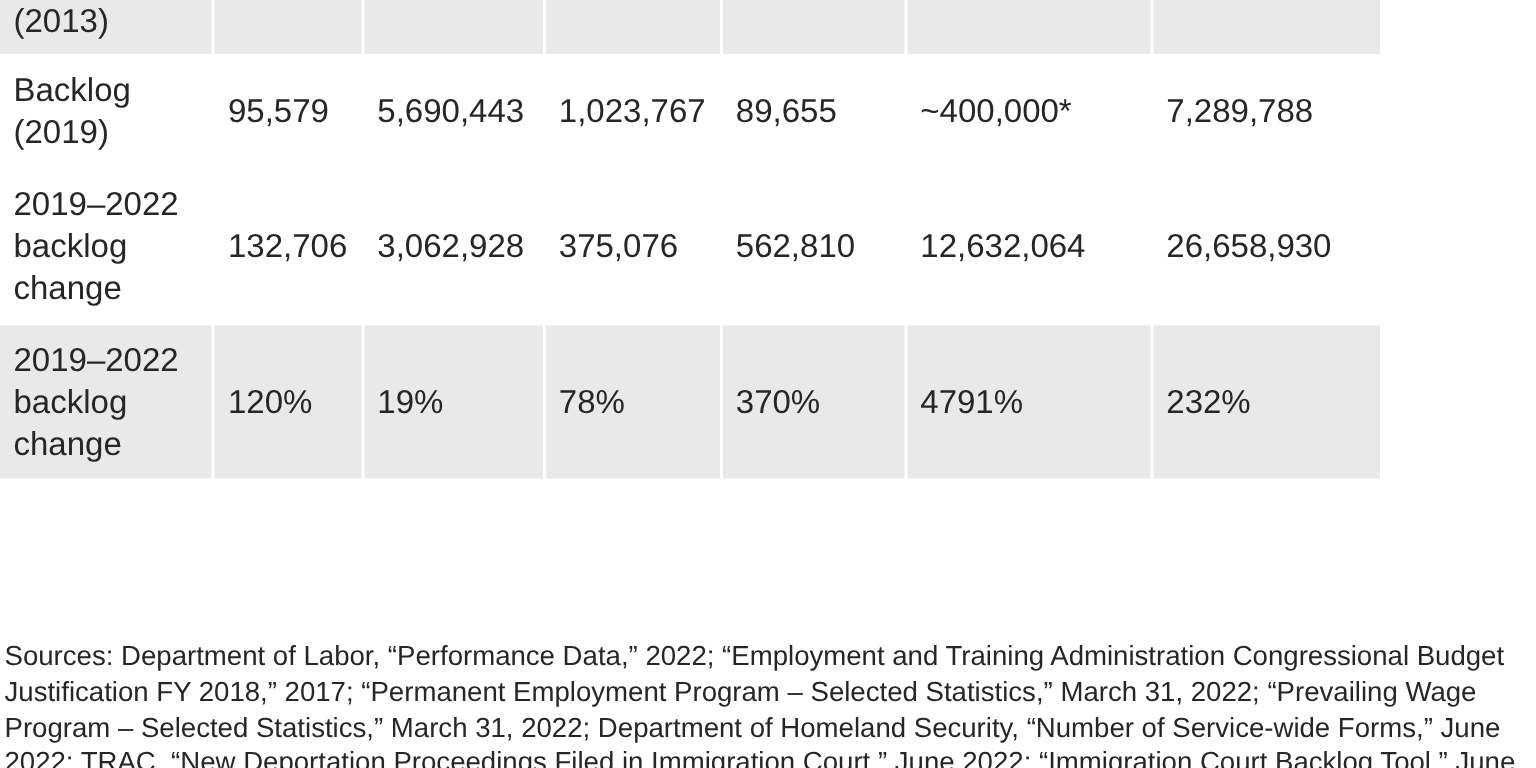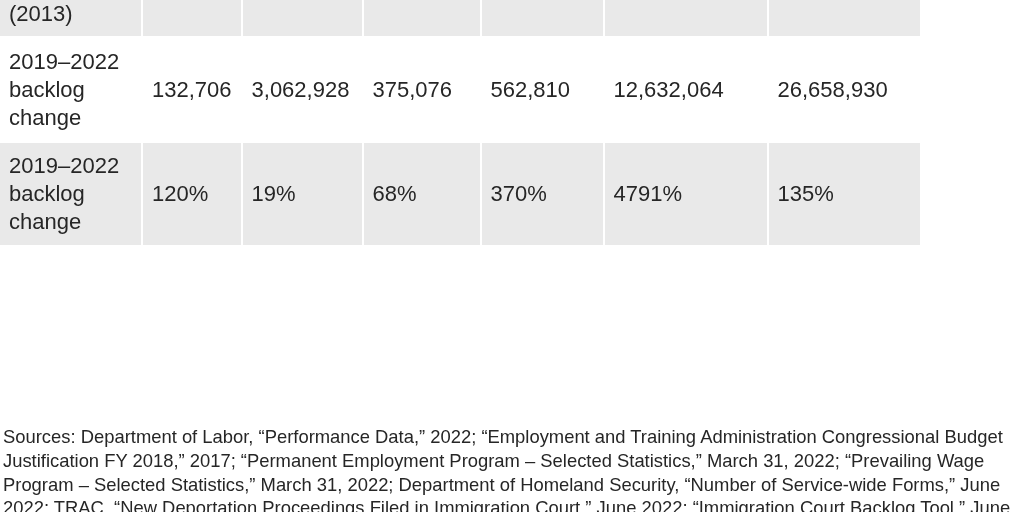--- a/index.html
+++ b/index.html
@@ -80,35 +80,44 @@
     <tbody>
       <tr class="r0 shaded">
         <td class="row-label"><br><span>(2013)</span></td>
         <td></td>
         <td></td>
         <td></td>
         <td></td>
         <td></td>
         <td></td>
       </tr>
+      <tr class="r1 plain">
+        <td class="row-label">Backlog (2019)</td>
+        <td>95,579</td>
+        <td>5,690,443</td>
+        <td>1,023,767</td>
+        <td>89,655</td>
+        <td>~400,000*</td>
+        <td>7,289,788</td>
+      </tr>
       <tr class="r3 plain">
         <td class="row-label">2019–2022 backlog change</td>
         <td>132,706</td>
         <td>3,062,928</td>
         <td>375,076</td>
         <td>562,810</td>
         <td>12,632,064</td>
         <td>26,658,930</td>
       </tr>
       <tr class="r4 shaded">
         <td class="row-label">2019–2022 backlog change</td>
         <td>120%</td>
         <td>19%</td>
-        <td>68%</td>
+        <td>78%</td>
         <td>370%</td>
         <td>4791%</td>
-        <td>135%</td>
+        <td>232%</td>
       </tr>
     </tbody>
   </table>
 </div>
 
 <p class="sources">Sources: Department of Labor, “Performance Data,” 2022; “Employment and Training Administration Congressional Budget Justification FY 2018,” 2017; “Permanent Employment Program – Selected Statistics,” March 31, 2022; “Prevailing Wage Program – Selected Statistics,” March 31, 2022; Department of Homeland Security, “Number of Service-wide Forms,” June 2022; TRAC, “New Deportation Proceedings Filed in Immigration Court,” June 2022; “Immigration Court Backlog Tool,” June 2022; State Department, “National Visa Center (NVC) Immigrant Visa</p>
 
 </body></html>

